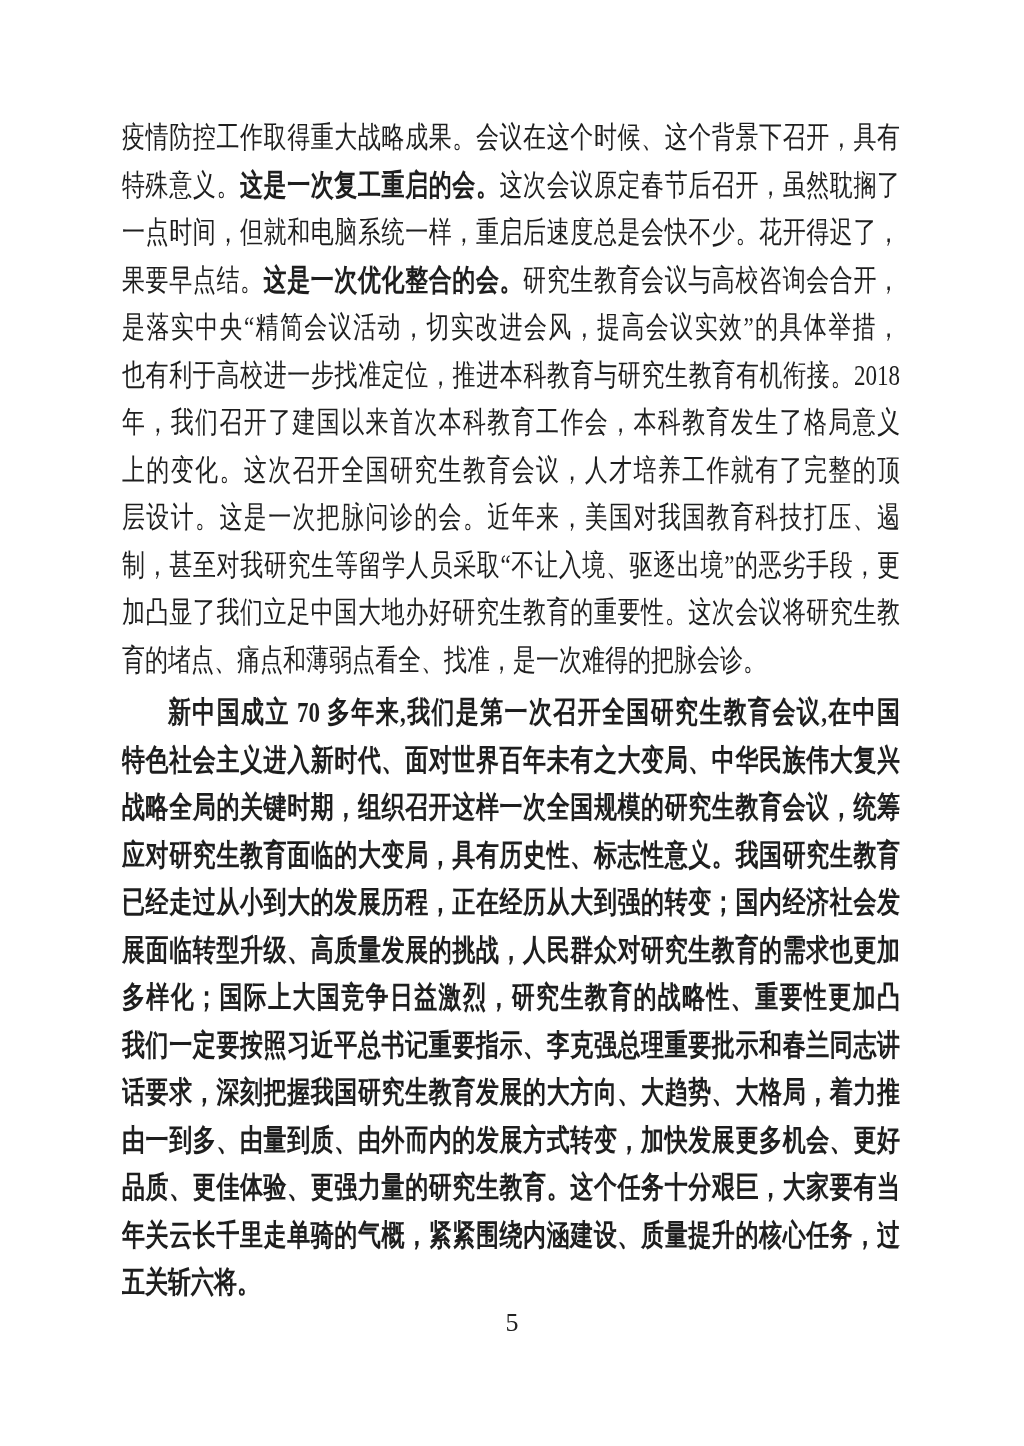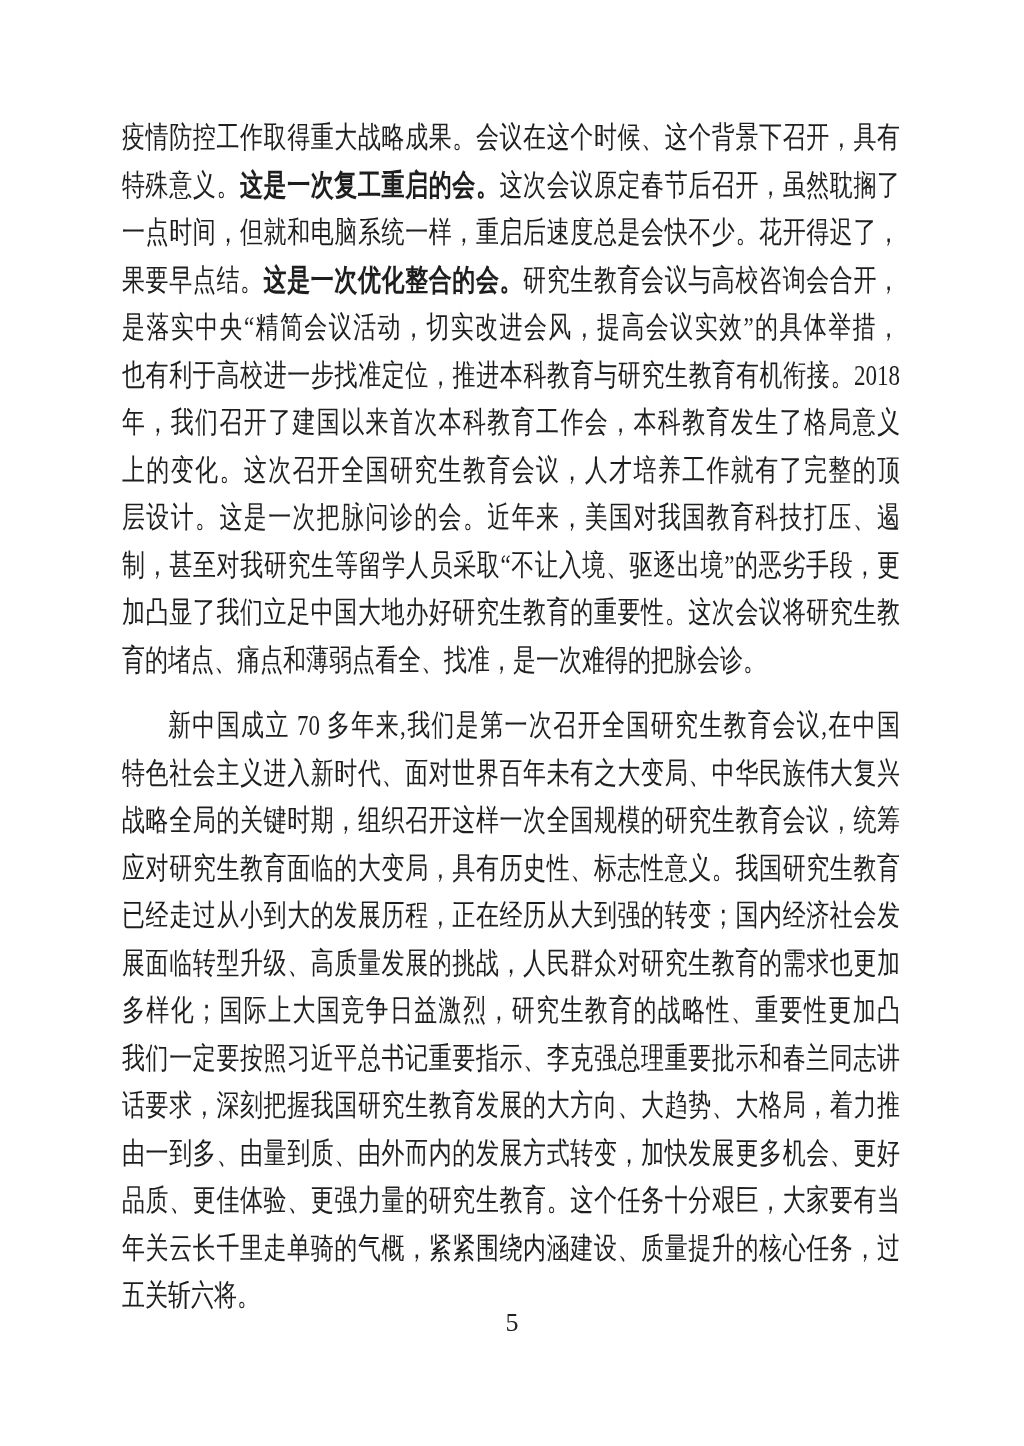--- a/index.html
+++ b/index.html
@@ -18,21 +18,22 @@
   .doc-body {
     position: absolute;
     left: 122px;
     top: 114px;
     width: 778px;
   }
   .para {
     margin: 0;
   }
   .para.spaced {
-    margin-top: 18px;
+    margin-top: 5px;
+    font-weight: bold;
   }
   .line {
     height: 47.5px;
     line-height: 47.5px;
     font-size: 23px;
     color: #1e1e1e;
     text-align: justify;
     text-align-last: justify;
     transform: scaleY(1.3);
     overflow: hidden;

